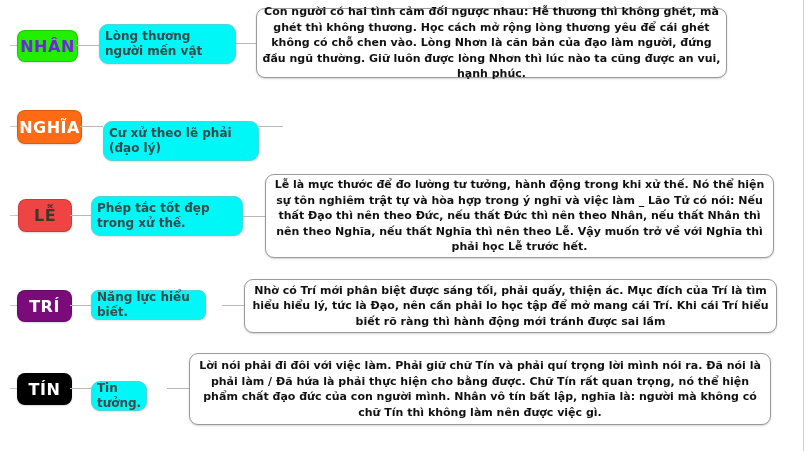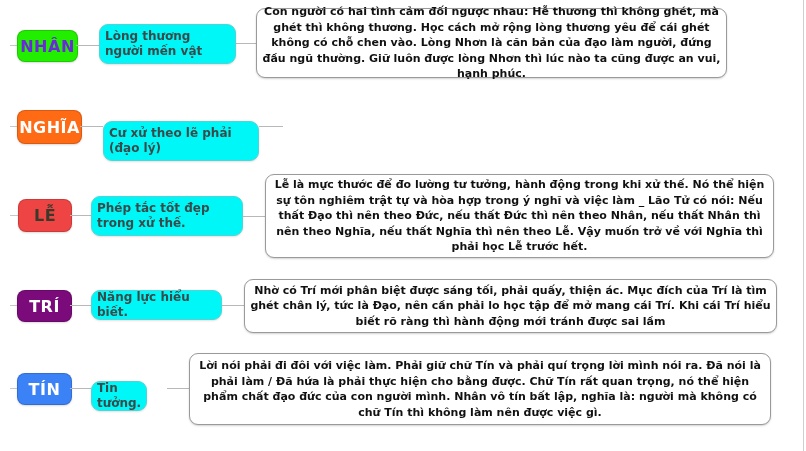--- a/index.html
+++ b/index.html
@@ -48,23 +48,23 @@
   <div class="stub" style="left:10px; top:215px;"></div>
   <div class="key" style="left:18px; top:199px; width:52px; height:31px; background:#ef4444; color:#3a3a2a;">LỄ</div>
   <div class="conn" style="left:70px; top:215px; width:21px;"></div>
   <div class="concept" style="left:91px; top:196px; width:152px; height:40px;">Phép tắc tốt đẹp trong xử thế.</div>
   <div class="conn" style="left:243px; top:216px; width:22px;"></div>
   <div class="detail" style="left:265px; top:174px; width:509px; height:84px;">Lễ là mực thước để đo lường tư tưởng, hành động trong khi xử thế. Nó thể hiện sự tôn nghiêm trật tự và hòa hợp trong ý nghĩ và việc làm _ Lão Tử có nói: Nếu thất Đạo thì nên theo Đức, nếu thất Đức thì nên theo Nhân, nếu thất Nhân thì nên theo Nghĩa, nếu thất Nghĩa thì nên theo Lễ. Vậy muốn trở về với Nghĩa thì phải học Lễ trước hết.</div>
 
   <div class="stub" style="left:10px; top:305px;"></div>
   <div class="key" style="left:17px; top:290px; width:53px; height:30px; background:#7b0a7b; color:#ffffff;">TRÍ</div>
   <div class="conn" style="left:70px; top:305px; width:21px;"></div>
-  <div class="concept" style="left:91px; top:290px; width:131px; height:30px;">Năng lực hiểu biết.</div>
+  <div class="concept" style="left:91px; top:290px; width:115px; height:30px;border-radius:7px;">Năng lực hiểu biết.</div>
   <div class="conn" style="left:222px; top:305px; width:22px;"></div>
-  <div class="detail" style="left:244px; top:279px; width:533px; height:54px;">Nhờ có Trí mới phân biệt được sáng tối, phải quấy, thiện ác. Mục đích của Trí là tìm ghét chân lý, tức là Đạo, nên cần phải lo học tập để mở mang cái Trí. Khi cái Trí hiểu biết rõ ràng thì hành động mới tránh được sai lầm</div>
+  <div class="detail" style="left:244px; top:279px; width:533px; height:54px;">Nhờ có Trí mới phân biệt được sáng tối, phải quấy, thiện ác. Mục đích của Trí là tìm hiểu hiểu lý, tức là Đạo, nên cần phải lo học tập để mở mang cái Trí. Khi cái Trí hiểu biết rõ ràng thì hành động mới tránh được sai lầm</div>
 
   <div class="stub" style="left:10px; top:388px;"></div>
-  <div class="key" style="left:17px; top:373px; width:53px; height:30px; background:#3b82f6; color:#ffffff;">TÍN</div>
+  <div class="key" style="left:17px; top:373px; width:53px; height:30px; background:#000000; color:#ffffff;">TÍN</div>
   <div class="conn" style="left:70px; top:388px; width:21px;"></div>
   <div class="concept" style="left:91px; top:373px; width:56px; height:30px;margin-top:8px;">Tin tưởng.</div>
   <div class="conn" style="left:167px; top:388px; width:22px;"></div>
   <div class="detail" style="left:189px; top:353px; width:582px; height:72px;">Lời nói phải đi đôi với việc làm. Phải giữ chữ Tín và phải quí trọng lời mình nói ra. Đã nói là phải làm / Đã hứa là phải thực hiện cho bằng được. Chữ Tín rất quan trọng, nó thể hiện phẩm chất đạo đức của con người mình. Nhân vô tín bất lập, nghĩa là: người mà không có chữ Tín thì không làm nên được việc gì.</div>
 </div>
 
 </body></html>

